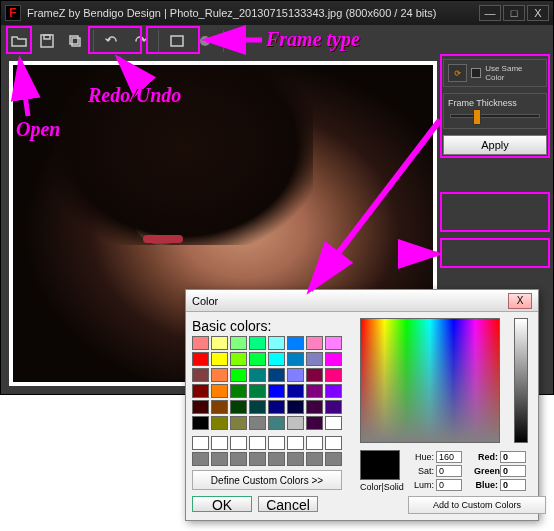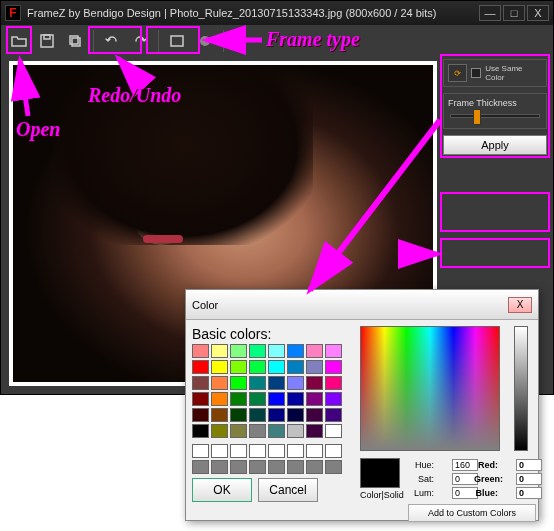--- a/index.html
+++ b/index.html
@@ -37,46 +37,46 @@
 .same-row .cycle { width: 20px; height: 18px; background: #333; border: 1px solid #666; display: flex; align-items: center; justify-content: center; color: #f90; }
 .chk { width: 10px; height: 10px; border: 1px solid #888; background: #222; }
 .slider-track { height: 4px; background: #222; border: 1px solid #555; position: relative; margin: 6px 2px; }
 .slider-thumb { position: absolute; left: 25%; top: -6px; width: 8px; height: 16px; background: #e68a00; border: 1px solid #333; }
 .apply-btn { width: 100%; height: 20px; background: linear-gradient(#fefefe,#d8d8d8); border: 1px solid #777; font-size: 11px; display:flex; align-items:center; justify-content:center; }
 
 .annotation { position: absolute; color: #f0f; font-weight: 700; font-size: 20px; text-shadow: 1px 1px 0 #300; pointer-events: none; z-index: 60; font-family: Georgia, serif; font-style: italic; }
 .arrow { position: absolute; z-index: 55; pointer-events: none; }
 
 .color-dialog { position: absolute; left: 185px; top: 289px; width: 354px; height: 232px; background: #f0f0f0; border: 1px solid #888; box-shadow: 2px 2px 8px rgba(0,0,0,0.4); font-size: 11px; z-index: 40; }
-.cd-title { height: 30px; background: linear-gradient(#fff,#ddd); border-bottom: 1px solid #aaa; display: flex; align-items: center; padding: 0 6px; }
+.cd-title { height: 22px; background: linear-gradient(#fff,#ddd); border-bottom: 1px solid #aaa; display: flex; align-items: center; padding: 0 6px; }
 .cd-title .t { flex: 1; }
 .cd-close { width: 24px; height: 16px; background: linear-gradient(#fdd,#faa); border: 1px solid #a66; display: flex; align-items: center; justify-content: center; font-size: 10px; }
 .cd-body { display: flex; padding: 6px; gap: 8px; }
 .cd-left { width: 160px; }
 .cd-lbl { font-size: 14px; margin-bottom: 2px; }
 .basic-grid { display: grid; grid-template-columns: repeat(8, 17px); grid-auto-rows: 14px; gap: 2px; margin-bottom: 6px; }
 .bc { border: 1px solid #666; }
 .custom-grid { display: grid; grid-template-columns: repeat(8, 17px); grid-auto-rows: 14px; gap: 2px; margin-bottom: 4px; }
 .cc { border: 1px solid #666; background: #fff; }
 .def-btn { width: 150px; height: 20px; font-size: 10px; border: 1px solid #aaa; background: linear-gradient(#fff,#e8e8e8); display:flex; align-items:center; justify-content:center; margin-bottom: 6px; }
 .ok-row { display: flex; gap: 6px; }
-.ok-row button { width: 60px; height: 24px; font-size: 12px; border: 1px solid #888; background: linear-gradient(#fff,#e0e0e0); }
+.ok-row button { width: 60px; height: 16px; font-size: 14px; border: 1px solid #888; background: linear-gradient(#fff,#e0e0e0); }
 .ok-row .ok { border: 1px solid #3a7; }
 
 .cd-right { flex: 1; position: relative; }
 .gradient-box { width: 140px; height: 125px; position: relative; border: 1px solid #666; background: linear-gradient(to bottom, rgba(128,128,128,0) 0%, rgba(128,128,128,1) 100%), linear-gradient(to right, #f00 0%, #ff0 17%, #0f0 33%, #0ff 50%, #00f 67%, #f0f 83%, #f00 100%); }
 .lum-bar { position: absolute; right: 4px; top: 0; width: 14px; height: 125px; border: 1px solid #666; background: linear-gradient(#fff,#000); }
 .cs-swatch { position: absolute; left: 0; top: 132px; width: 40px; height: 30px; background: #000; border: 1px solid #666; }
 .cs-lbl { position: absolute; left: 0; top: 164px; font-size: 9px; }
 .hsl-block { position: absolute; left: 50px; top: 132px; font-size: 9px; line-height: 14px; }
-.hsl-row { display: flex; align-items: center; gap: 18px; }
+.hsl-row { display: flex; align-items: center; gap: 2px; }
 .hsl-row span.l { width: 24px; text-align: right; }
 .hsl-row .v { width: 26px; height: 12px; border: 1px solid #888; background: #fff; font-size: 9px; padding: 0 2px; display:flex; align-items:center; }
 .rgb-block { position: absolute; left: 114px; top: 132px; font-size: 9px; line-height: 14px; font-weight: bold; }
-.add-btn { position: absolute; left: 48px; top: 178px; width: 128px; height: 18px; font-size: 9px; border: 1px solid #aaa; background: linear-gradient(#fff,#e8e8e8); display:flex; align-items:center; justify-content:center; }
+.add-btn { position: absolute; left: 48px; top: 178px; width: 138px; height: 18px; font-size: 9px; border: 1px solid #aaa; background: linear-gradient(#fff,#e8e8e8); display:flex; align-items:center; justify-content:center; }
 </style>
 </head>
 <body>
 
 <div class="app-window">
   <div class="titlebar">
     <div class="app-icon">F</div>
     <div class="title">FrameZ by Bendigo Design | Photo_Rulez_20130715133343.jpg (800x600 / 24 bits)</div>
     <div class="win-btns">
       <div class="win-btn">—</div>
@@ -244,20 +244,21 @@
           <div class="cc" style="background: rgb(255, 255, 255);"></div>
           <div class="cc" style="background: rgb(128, 128, 128);"></div>
           <div class="cc" style="background: rgb(128, 128, 128);"></div>
           <div class="cc" style="background: rgb(128, 128, 128);"></div>
           <div class="cc" style="background: rgb(128, 128, 128);"></div>
           <div class="cc" style="background: rgb(128, 128, 128);"></div>
           <div class="cc" style="background: rgb(128, 128, 128);"></div>
           <div class="cc" style="background: rgb(128, 128, 128);"></div>
           <div class="cc" style="background: rgb(128, 128, 128);"></div>
         </div>
+      <div class="def-btn">Define Custom Colors &gt;&gt;</div>
       <div class="ok-row">
         <button class="ok">OK</button>
         <button>Cancel</button>
       </div>
     </div>
     <div class="cd-right">
       <div class="gradient-box"></div>
       <div class="lum-bar"></div>
       <div class="cs-swatch"></div>
       <div class="cs-lbl">Color|Solid</div>

